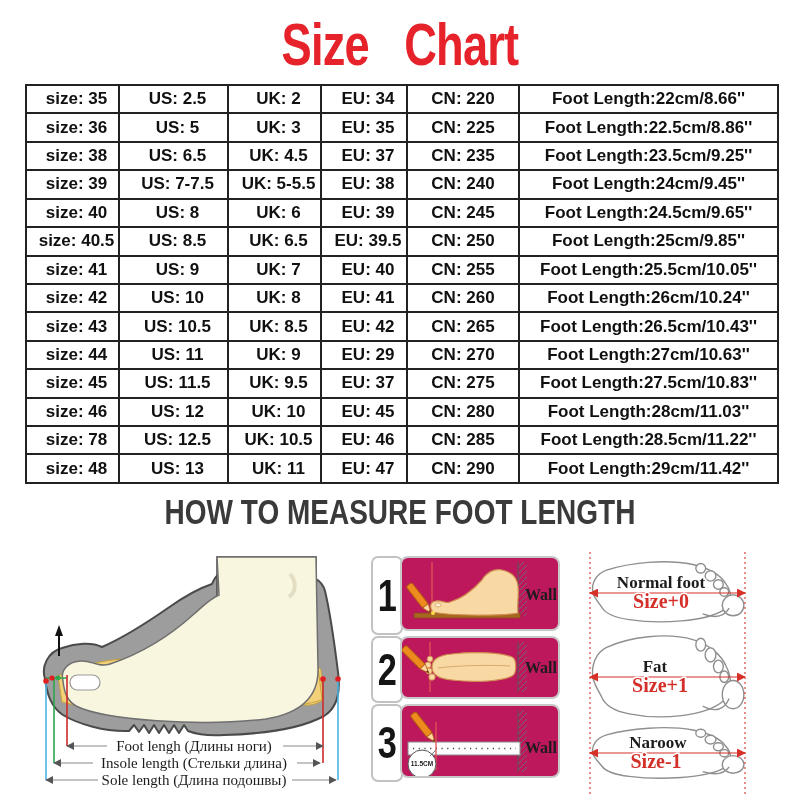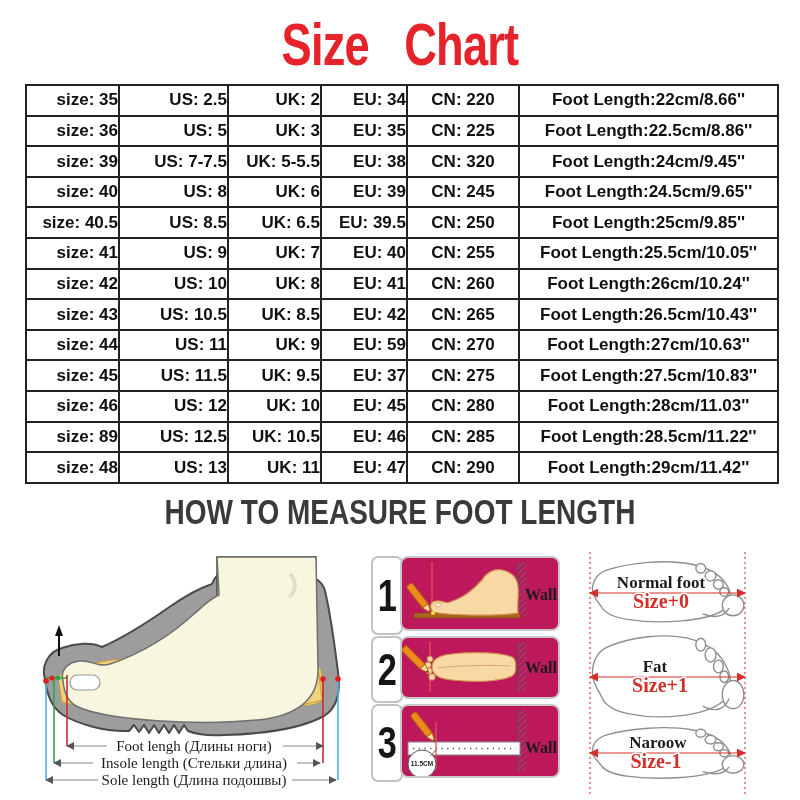--- a/index.html
+++ b/index.html
@@ -5,21 +5,21 @@
   html,body{margin:0;padding:0;background:#fff;}
   .page{position:relative;width:800px;height:800px;background:#fff;overflow:hidden;
         font-family:"Liberation Sans",sans-serif;text-decoration:underline;}
   .title{position:absolute;top:10px;left:0;width:800px;text-align:center;margin:0;
          font-size:58px;font-weight:bold;color:#e6232a;word-spacing:30px;letter-spacing:-1px;
          transform:scale(0.78,1.02);transform-origin:400px top;white-space:nowrap;}
   table.size-table{position:absolute;left:25px;top:84px;width:752px;height:400px;
          border-collapse:collapse;table-layout:fixed;}
   table.size-table td{border:2px solid #222;font-size:17px;font-weight:bold;color:#101010;
          white-space:nowrap;overflow:hidden;vertical-align:middle;}
-  td.l{text-align:right;padding:0 0 0 8px;margin-left:22px;}
+  td.l{text-align:center;padding:0 0 0 8px;margin-left:22px;}
   td.c{text-align:center;padding:0;}
   .heading{position:absolute;top:492px;left:0;width:800px;text-align:center;margin:0;
          font-size:35px;font-weight:bold;color:#3a3a3a;letter-spacing:0px;
          transform:scaleX(0.80);transform-origin:400px center;white-space:nowrap;}
   .step-num{position:absolute;left:371px;width:28px;background:#fff;border:2px solid #c2c2c2;
          border-radius:7px;display:flex;align-items:center;justify-content:center;
          font-size:44px;font-weight:bold;color:#151515;}
   .step-num span{display:inline-block;transform:scaleX(0.78);}
   .step-panel{position:absolute;left:400px;width:160px;background:#be185d;border:2px solid #c8c8c8;
          border-radius:8px;box-sizing:border-box;overflow:hidden;}
@@ -57,25 +57,33 @@
         </tr>
       <tr>
           <td class="l">size: 36</td>
           <td class="l">US: 5</td>
           <td class="l">UK: 3</td>
           <td class="l">EU: 35</td>
           <td class="c">CN: 225</td>
           <td class="c">Foot Length:22.5cm/8.86''</td>
         </tr>
       <tr>
+          <td class="l">size: 38</td>
+          <td class="l">US: 6.5</td>
+          <td class="l">UK: 4.5</td>
+          <td class="l">EU: 37</td>
+          <td class="c">CN: 235</td>
+          <td class="c">Foot Length:23.5cm/9.25''</td>
+        </tr>
+      <tr>
           <td class="l">size: 39</td>
           <td class="l">US: 7-7.5</td>
           <td class="l">UK: 5-5.5</td>
           <td class="l">EU: 38</td>
-          <td class="c">CN: 320</td>
+          <td class="c">CN: 240</td>
           <td class="c">Foot Length:24cm/9.45''</td>
         </tr>
       <tr>
           <td class="l">size: 40</td>
           <td class="l">US: 8</td>
           <td class="l">UK: 6</td>
           <td class="l">EU: 39</td>
           <td class="c">CN: 245</td>
           <td class="c">Foot Length:24.5cm/9.65''</td>
         </tr>
@@ -108,42 +116,42 @@
           <td class="l">US: 10.5</td>
           <td class="l">UK: 8.5</td>
           <td class="l">EU: 42</td>
           <td class="c">CN: 265</td>
           <td class="c">Foot Length:26.5cm/10.43''</td>
         </tr>
       <tr>
           <td class="l">size: 44</td>
           <td class="l">US: 11</td>
           <td class="l">UK: 9</td>
-          <td class="l">EU: 59</td>
+          <td class="l">EU: 29</td>
           <td class="c">CN: 270</td>
           <td class="c">Foot Length:27cm/10.63''</td>
         </tr>
       <tr>
           <td class="l">size: 45</td>
           <td class="l">US: 11.5</td>
           <td class="l">UK: 9.5</td>
           <td class="l">EU: 37</td>
           <td class="c">CN: 275</td>
           <td class="c">Foot Length:27.5cm/10.83''</td>
         </tr>
       <tr>
           <td class="l">size: 46</td>
           <td class="l">US: 12</td>
           <td class="l">UK: 10</td>
           <td class="l">EU: 45</td>
           <td class="c">CN: 280</td>
           <td class="c">Foot Length:28cm/11.03''</td>
         </tr>
       <tr>
-          <td class="l">size: 89</td>
+          <td class="l">size: 78</td>
           <td class="l">US: 12.5</td>
           <td class="l">UK: 10.5</td>
           <td class="l">EU: 46</td>
           <td class="c">CN: 285</td>
           <td class="c">Foot Length:28.5cm/11.22''</td>
         </tr>
       <tr>
           <td class="l">size: 48</td>
           <td class="l">US: 13</td>
           <td class="l">UK: 11</td>

